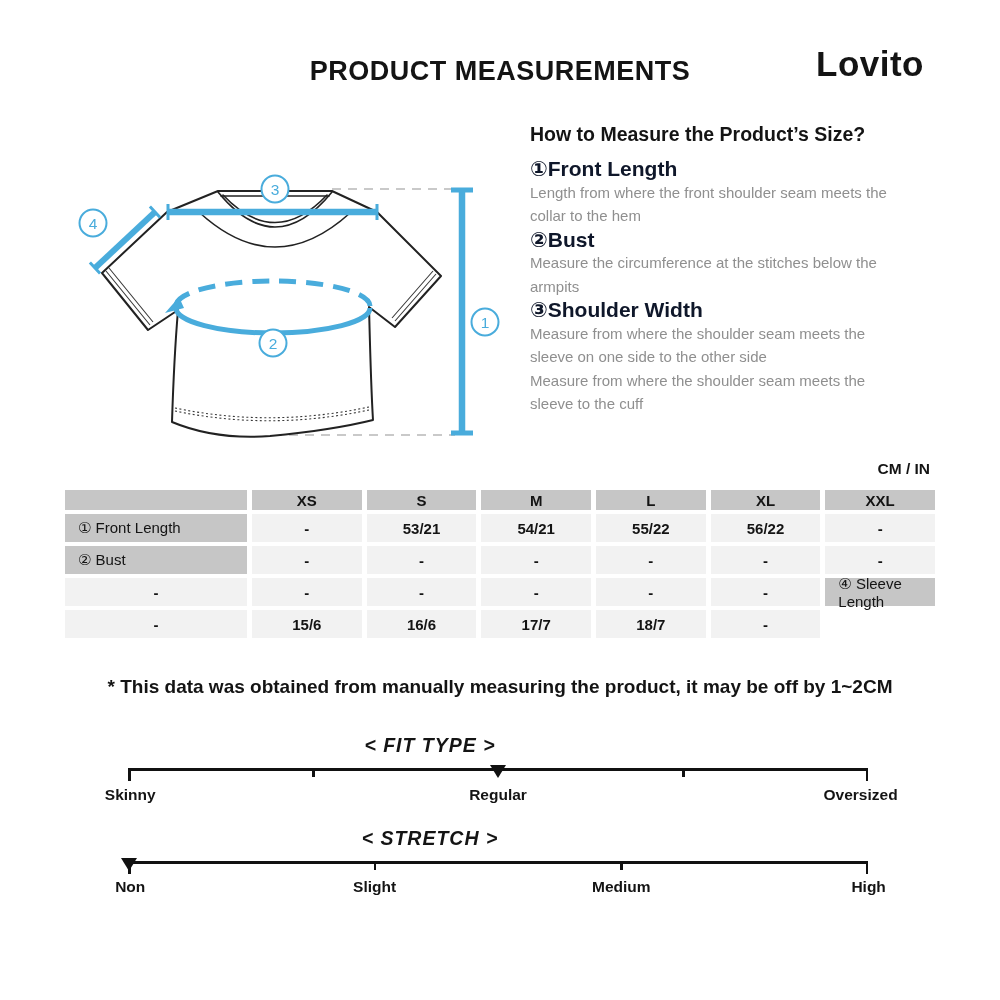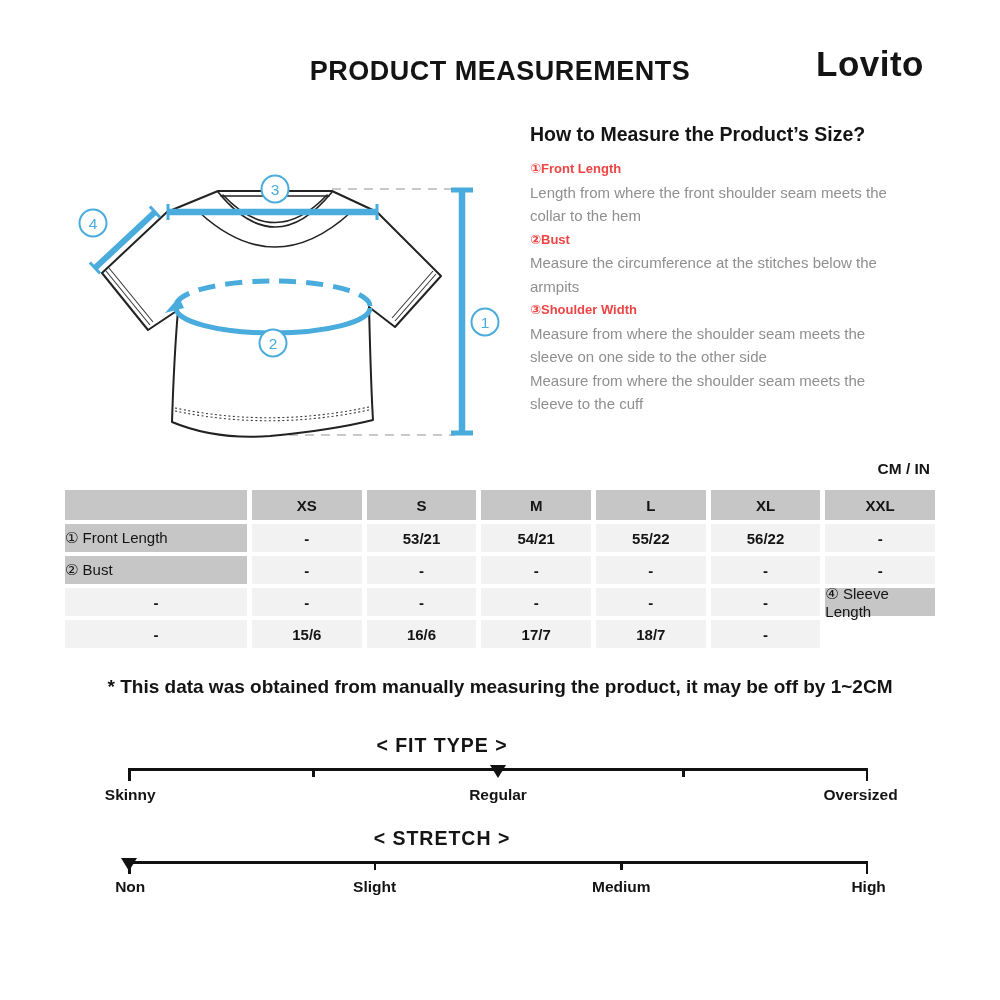--- a/index.html
+++ b/index.html
@@ -27,37 +27,37 @@
   .stitch{stroke:#3a3a3a;stroke-width:1.1;fill:none;}
   .dotted{stroke:#3a3a3a;stroke-width:1.1;fill:none;stroke-dasharray:2,2.5;}
   .gdash{stroke:var(--dash-gray);stroke-width:2.2;fill:none;stroke-dasharray:9,7;}
   .bline{stroke:var(--accent-blue);fill:none;}
   .bfill{fill:var(--accent-blue);}
   .mcirc{fill:#fff;stroke:var(--accent-blue);stroke-width:2;}
   .mnum{fill:var(--accent-blue);font-size:15.5px;font-weight:400;text-anchor:middle;}
   
   .instructions{position:absolute;left:530px;top:123px;width:372px;}
   .instr-heading{font-size:19.5px;font-weight:700;margin-bottom:11px;}
-  .mi-term{font-size:13px;font-weight:700;line-height:23.5px;color:#ef4444;}
+  .mi-term{font-size:21px;font-weight:700;line-height:23.5px;color:#0f172a;}
   .mi-desc{font-size:15px;font-weight:400;line-height:23.5px;color:var(--desc-gray);}
   
   .unit-label{position:absolute;top:460px;right:70px;font-size:15.5px;font-weight:700;}
   .size-table{position:absolute;left:65px;top:490px;width:870px;display:grid;
     grid-template-columns:182px repeat(6,1fr);column-gap:5px;row-gap:4px;}
   .st-cell{display:flex;align-items:center;justify-content:center;font-size:15px;}
-  .st-head{background:var(--table-header-bg);height:30px;font-weight:700;}
+  .st-head{background:var(--table-header-bg);height:20px;font-weight:700;}
   .st-label{background:var(--table-header-bg);height:28px;justify-content:flex-start;
-    font-weight:400;font-size:15px;}
+    padding-left:13px;font-weight:400;font-size:15px;}
   .st-val{background:var(--cell-bg);height:28px;font-weight:700;}
   
   .footnote{position:absolute;top:676px;left:0;width:1000px;text-align:center;
     font-size:19px;font-weight:700;}
   
-  .scale-title{position:absolute;left:16px;width:852px;text-align:center;
-    font-size:19.5px;font-weight:800;letter-spacing:1px;}
+  .scale-title{position:absolute;left:4px;width:852px;text-align:center;
+    font-size:19.5px;font-weight:800;letter-spacing:1px;font-style:italic;}
   .fit-title{top:734px;}
   .stretch-title{top:827px;}
   .scale-track{position:absolute;left:128px;width:740px;height:16px;}
   .fit-track{top:768px;}
   .stretch-track{top:861px;}
   .track-line{position:absolute;top:0;left:0;width:100%;height:3px;background:#111;}
   .tick{position:absolute;top:0;width:2.5px;background:#111;}
   .tick-end{height:13px;}
   .tick-mid{height:9px;}
   .scale-marker{position:absolute;top:-3px;width:0;height:0;

